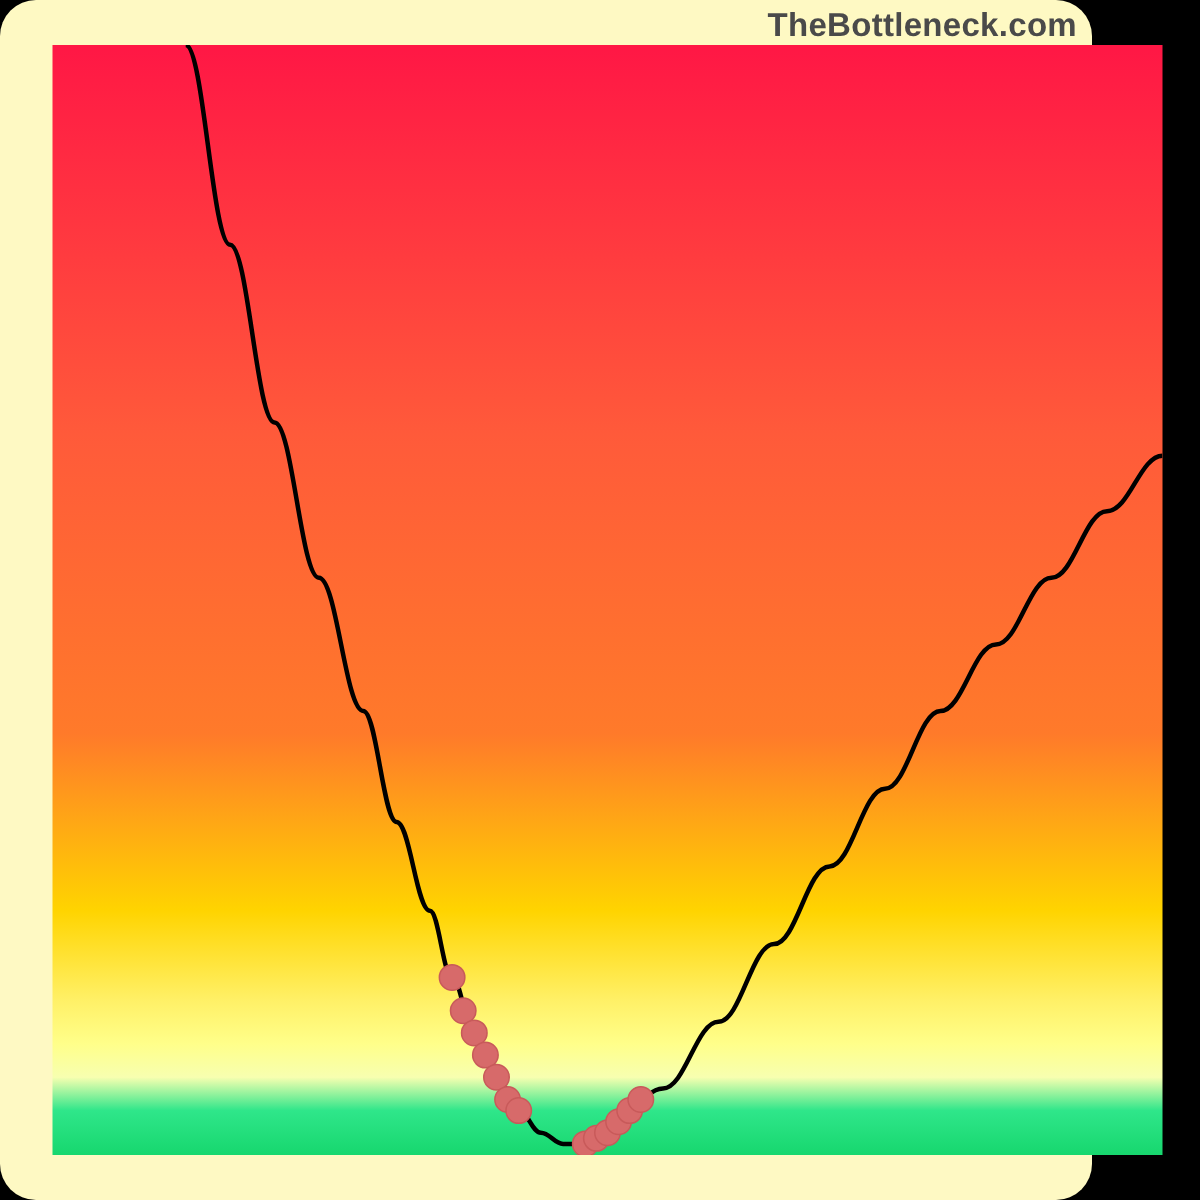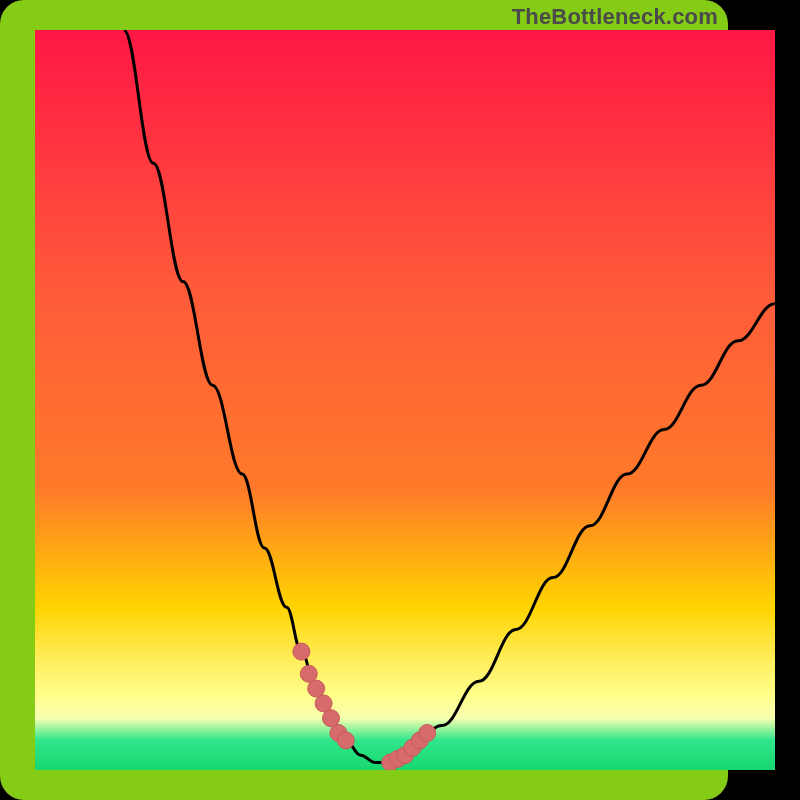--- a/index.html
+++ b/index.html
@@ -8,21 +8,21 @@
     width: 800px;
     height: 800px;
     background: #000000;
     overflow: hidden;
     font-family: Arial, Helvetica, sans-serif;
   }
   .stage {
     position: relative;
     width: 728px;
     height: 800px;
-    background: #84cc16;
+    background: #fef9c3;
     border-radius: 24px;
   }
   .watermark {
     position: absolute;
     top: 4px;
     right: 10px;
     color: #4a4a4a;
     font-size: 22px;
     font-weight: 600;
     letter-spacing: 0.2px;

